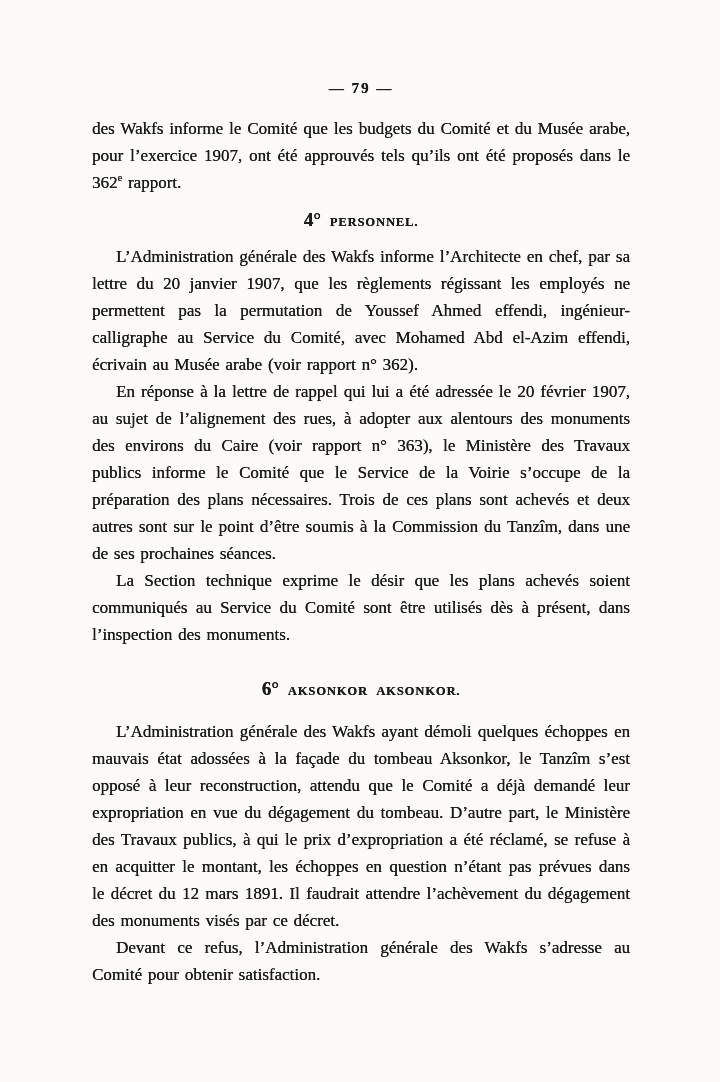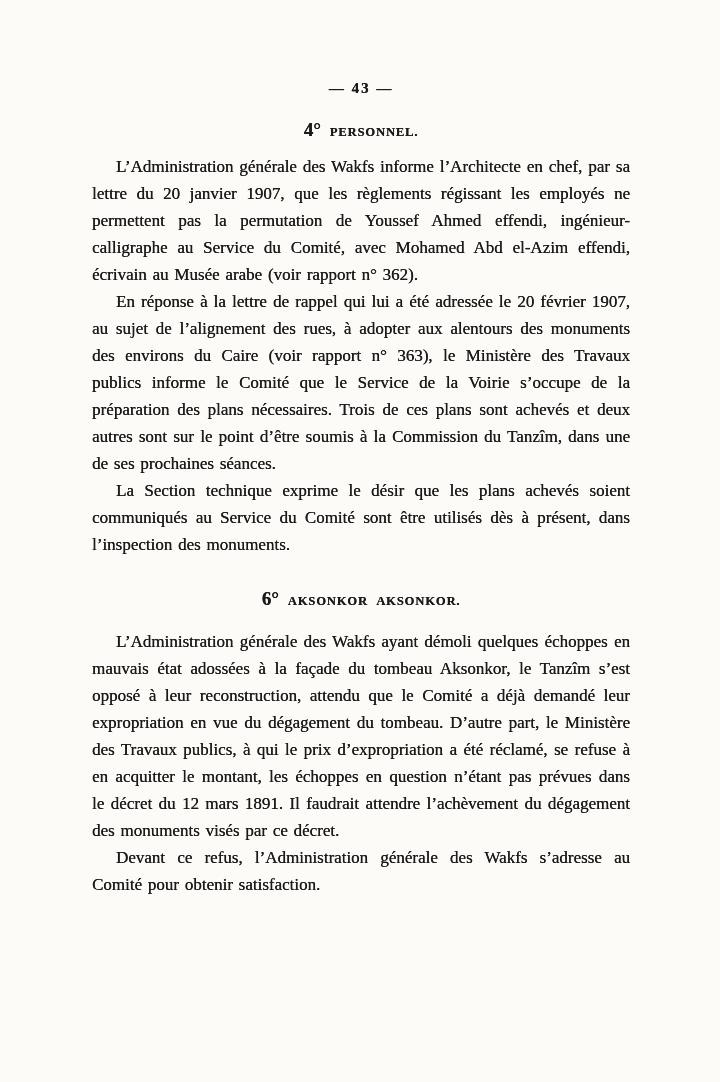--- a/index.html
+++ b/index.html
@@ -46,42 +46,43 @@
     font-size: 0.62em;
     line-height: 0;
   }
   .heading {
     text-align: center;
     font-weight: bold;
     white-space: nowrap;
     text-shadow: 0.25px 0 0 currentColor;
   }
   .heading.h-first {
-    margin: 18px 0 11px 0;
+    margin: 9px 0 11px 0;
   }
   .heading.h-spaced {
     margin: 26px 0 17px 0;
   }
   .hnum {
     font-size: 19px;
     margin-right: 9px;
   }
   .htitle {
     font-size: 12.5px;
     letter-spacing: 0.9px;
     word-spacing: 5px;
   }
 </style>
 </head>
 <body>
 
 <div class="page">
 
-  <div class="page-number">— 43 —</div>
+  <div class="page-number">— 79 —</div>
 
+  <p class="para no-indent"><span>des Wakfs informe le Comité que les budgets du Comité et du Musée arabe, pour l’exercice 1907, ont été approuvés tels qu’ils ont été proposés dans le 362</span><sup>e</sup><span> rapport.</span></p>
 
   <h2 class="heading h-first"><span class="hnum">4°</span><span class="htitle">PERSONNEL.</span></h2>
 
   <p class="para">L’Administration générale des Wakfs informe l’Architecte en chef, par sa lettre du 20 janvier 1907, que les règlements régissant les employés ne permettent pas la permutation de Youssef Ahmed effendi, ingénieur-calligraphe au Service du Comité, avec Mohamed Abd el-Azim effendi, écrivain au Musée arabe (voir rapport n° 362).</p>
 
 
   <p class="para">En réponse à la lettre de rappel qui lui a été adressée le 20 février 1907, au sujet de l’alignement des rues, à adopter aux alentours des monuments des environs du Caire (voir rapport n° 363), le Ministère des Travaux publics informe le Comité que le Service de la Voirie s’occupe de la préparation des plans nécessaires. Trois de ces plans sont achevés et deux autres sont sur le point d’être soumis à la Commission du Tanzîm, dans une de ses prochaines séances.</p>
 
   <p class="para">La Section technique exprime le désir que les plans achevés soient communiqués au Service du Comité sont être utilisés dès à présent, dans l’inspection des monuments.</p>
 

